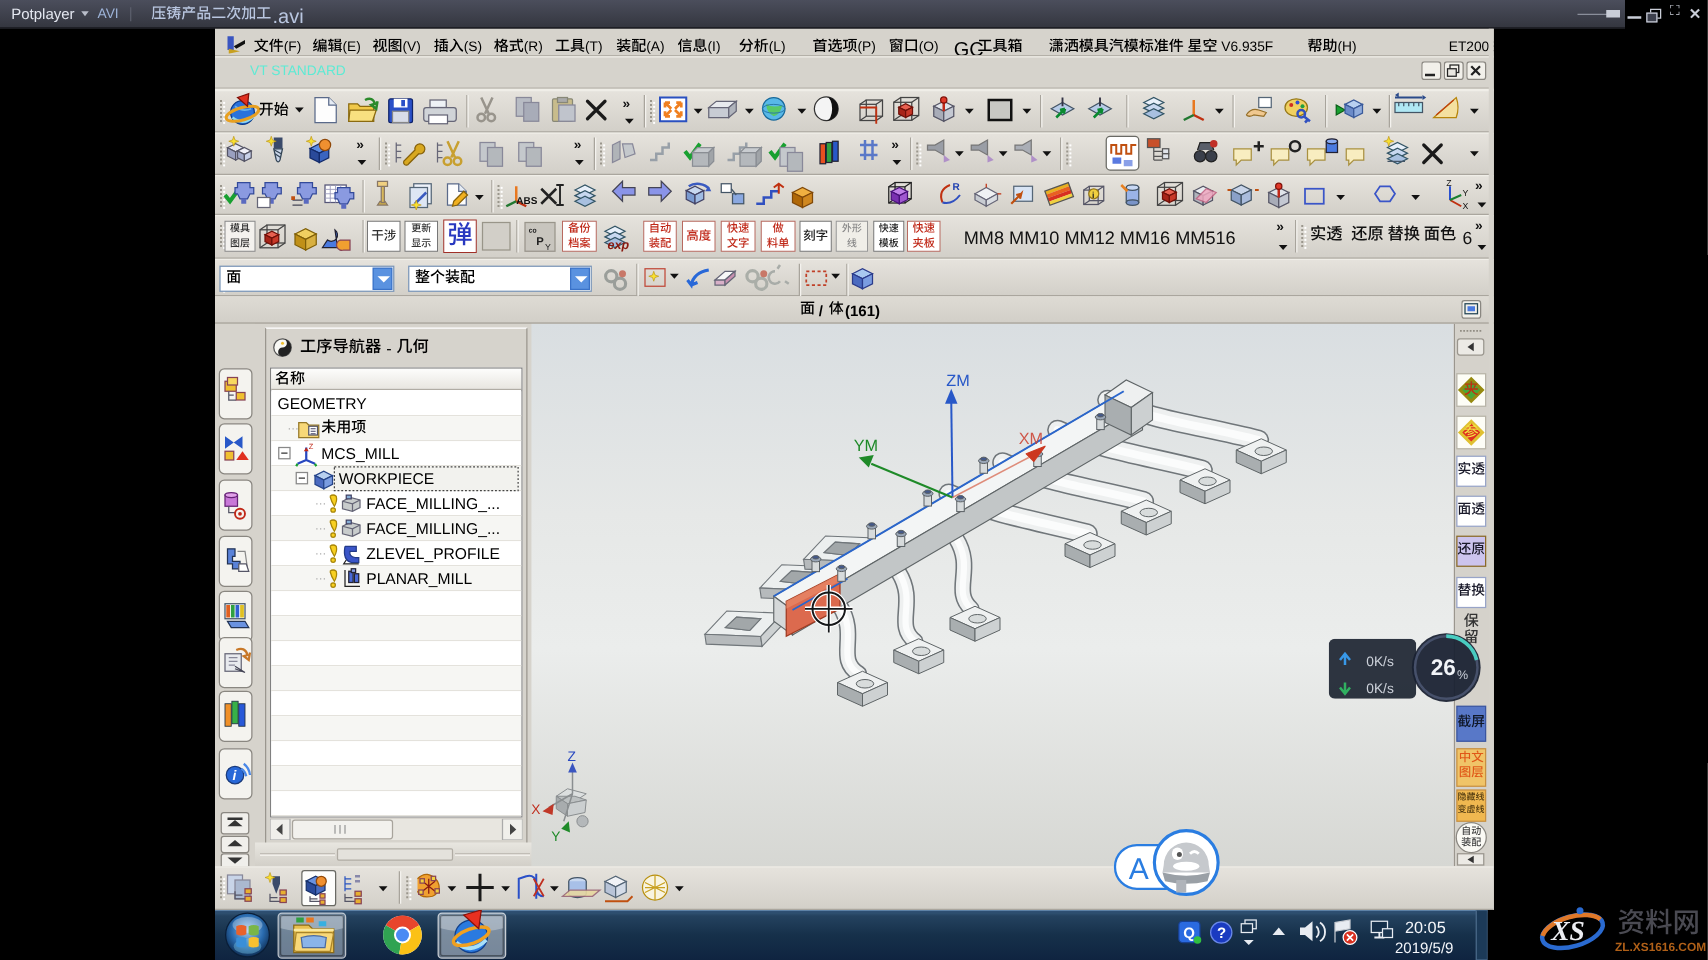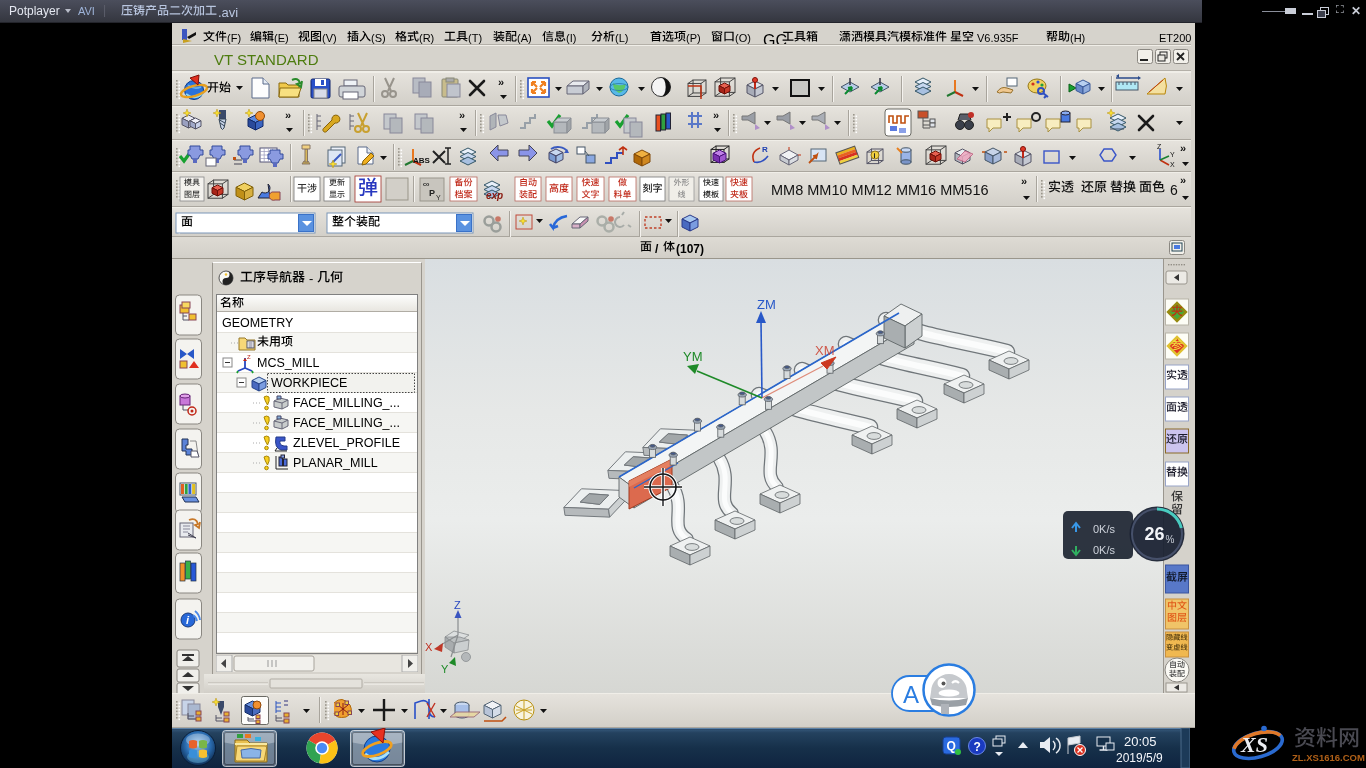--- a/index.html
+++ b/index.html
@@ -106,37 +106,37 @@
       <path id="z96" d="M54 97V16H36V80H9V97ZM12 151 26 161Q32 157 38 151Q44 145 49 139Q54 133 58 128L43 117Q40 122 34 128Q29 134 23 140Q17 146 12 151ZM46 23Q52 23 56 20Q61 17 70 12Q80 7 93 5Q106 4 122 4Q133 4 146 4Q159 5 171 6Q184 7 193 8Q192 5 191 2Q190 -1 189 -5Q188 -8 188 -11Q183 -11 175 -12Q166 -12 157 -12Q147 -13 138 -13Q129 -13 122 -13Q104 -13 90 -11Q77 -9 66 -3Q60 0 55 4Q50 7 46 7Q43 7 38 4Q34 1 29 -4Q24 -10 19 -16L7 0Q17 10 28 17Q38 23 46 23ZM88 105V83H163V105ZM71 119H181V68H71ZM64 150H189V133H64ZM116 169H134V12H116ZM111 73 125 68Q119 58 111 48Q102 38 93 30Q83 22 72 16Q71 19 69 21Q67 24 65 27Q62 29 60 31Q70 35 80 42Q89 48 98 56Q106 65 111 73ZM121 62 131 73Q141 68 152 60Q162 53 172 46Q181 39 187 33L175 20Q170 26 160 33Q151 41 141 49Q130 56 121 62Z"></path>
       <path id="z97" d="M119 98H177V80H119ZM110 98H129V12Q129 7 131 5Q132 3 139 3Q140 3 144 3Q148 3 152 3Q156 3 160 3Q164 3 166 3Q170 3 172 6Q175 8 175 15Q176 22 177 36Q179 35 182 33Q185 31 188 30Q192 29 194 28Q193 12 191 2Q188 -7 183 -11Q177 -15 168 -15Q166 -15 163 -15Q160 -15 156 -15Q152 -15 148 -15Q144 -15 141 -15Q138 -15 136 -15Q126 -15 121 -12Q115 -10 112 -4Q110 2 110 12ZM109 160H187V67H168V142H109ZM15 124H96V-13H81V108H29V-16H15ZM22 44H88V30H22ZM22 12H88V-3H22ZM10 161H101V144H10ZM38 157H51V112H38ZM61 157H74V112H61ZM41 113H51V92Q51 87 49 80Q48 73 45 66Q42 60 37 54Q36 56 33 58Q31 60 29 61Q34 65 37 71Q39 76 40 82Q41 88 41 93ZM60 113H69V73Q69 71 70 71Q70 70 72 70Q72 70 73 70Q74 70 76 70Q77 70 77 70Q80 70 80 71Q82 69 84 68Q87 67 89 67Q88 63 86 62Q84 60 79 60Q78 60 77 60Q75 60 73 60Q71 60 71 60Q64 60 62 63Q60 65 60 73Z"></path>
       <path id="z98" d="M32 168 49 163Q45 152 40 141Q35 130 28 120Q22 110 15 103Q14 105 12 108Q11 112 9 115Q7 119 6 121Q14 130 21 142Q28 155 32 168ZM30 148H73V130H27ZM32 -16 29 1 34 8 69 32Q70 28 71 24Q72 19 74 16Q61 7 54 1Q46 -4 42 -8Q37 -11 35 -13Q33 -15 32 -16ZM17 111H70V94H17ZM11 69H74V52H11ZM79 150H187V134H79ZM73 93H193V77H73ZM106 60H189V44H106ZM83 122H182V106H83ZM157 73H175V2Q175 -4 173 -8Q172 -12 167 -14Q162 -16 155 -16Q148 -17 138 -17Q137 -13 136 -9Q134 -4 132 0Q139 -1 146 -1Q152 -1 154 -1Q156 -1 157 0Q157 1 157 3ZM111 32 125 41Q131 35 137 27Q143 20 146 14L132 5Q129 10 123 18Q117 26 111 32ZM120 169 139 168Q135 129 129 96Q122 63 111 38Q99 12 79 -7Q77 -5 74 -2Q72 0 69 3Q65 5 63 6Q83 23 94 47Q106 71 112 101Q118 132 120 169ZM32 -16Q31 -14 30 -11Q28 -8 27 -5Q25 -3 23 -1Q26 1 29 5Q33 10 33 16V105H50V2Q50 2 47 0Q45 -2 41 -5Q37 -8 35 -11Q32 -14 32 -16Z"></path>
       <path id="z99" d="M81 120H181V49H81V63H163V106H81ZM96 34H112V6Q112 3 114 2Q116 1 121 1Q122 1 125 1Q128 1 132 1Q136 1 139 1Q143 1 144 1Q147 1 149 2Q150 3 151 6Q152 10 152 16Q155 14 159 13Q164 11 167 10Q166 0 164 -5Q162 -10 158 -12Q153 -15 146 -15Q145 -15 141 -15Q137 -15 133 -15Q128 -15 124 -15Q120 -15 119 -15Q110 -15 104 -13Q99 -11 97 -6Q96 -2 96 6ZM77 35 91 29Q90 23 87 15Q85 8 82 1Q79 -5 76 -11L61 -2Q65 3 68 9Q70 16 73 22Q75 29 77 35ZM109 41 121 50Q126 47 132 42Q138 38 143 33Q148 29 152 25L140 14Q136 18 131 23Q126 27 120 32Q115 37 109 41ZM158 31 172 37Q177 31 181 24Q185 17 188 10Q191 3 193 -2L178 -9Q176 -3 173 4Q169 11 166 18Q162 25 158 31ZM86 92H173V78H86ZM15 160H62V143H32V-17H15ZM58 160H61L63 161L76 154Q73 145 70 136Q67 126 63 117Q60 108 57 100Q67 88 70 78Q73 67 73 58Q73 49 72 43Q70 37 65 34Q63 32 60 31Q57 30 54 30Q48 29 41 30Q41 33 40 38Q39 42 37 46Q40 46 42 46Q45 46 47 46Q51 46 53 47Q55 49 56 52Q57 56 57 60Q57 68 53 77Q50 87 40 98Q43 105 45 113Q48 120 50 128Q52 136 54 143Q56 150 58 155ZM113 153H155V139H102ZM107 167 124 164Q117 151 107 138Q97 125 83 114Q82 116 80 118Q78 120 76 122Q73 124 71 125Q84 135 92 146Q101 157 107 167ZM150 153H154L157 153L168 146Q164 140 160 134Q155 127 150 121Q145 115 140 111Q138 113 134 115Q131 117 128 118Q132 123 136 128Q141 134 144 139Q148 145 150 150Z"></path>
       <path id="z100" d="M71 80H125V65H71ZM71 46H125V31H71ZM31 11H170V-6H31ZM20 116H180V-17H161V99H38V-17H20ZM63 105H80V3H63ZM117 105H135V4H117ZM88 148 110 143Q107 133 103 122Q100 111 97 104L80 108Q81 114 83 121Q85 128 86 135Q87 142 88 148ZM11 156H190V138H11Z"></path>
       <path id="z101" d="M8 146H73V128H8ZM33 138H51V39H33ZM5 39Q13 41 25 44Q36 47 48 51Q61 55 74 58L77 42Q59 36 41 30Q24 24 10 19ZM76 160H192V143H76ZM122 153 145 150Q141 141 137 132Q132 123 129 117L112 120Q115 127 118 137Q121 146 122 153ZM122 99H141V57Q141 47 138 36Q136 26 129 17Q122 7 108 -2Q95 -10 74 -17Q73 -15 71 -12Q69 -9 66 -7Q64 -4 62 -2Q82 3 94 10Q106 17 112 25Q118 33 120 41Q122 49 122 57ZM138 17 149 28Q157 24 165 18Q174 12 181 7Q189 1 194 -3L181 -16Q176 -12 169 -6Q162 0 153 6Q145 12 138 17ZM83 125H180V31H161V108H101V31H83Z"></path>
       <path id="z102" d="M47 75H153V60H47ZM47 43H153V28H47ZM47 10H154V-6H47ZM10 142H190V124H10ZM32 108H168V-17H148V92H51V-17H32ZM90 132 114 131Q111 122 107 113Q104 104 100 98L82 100Q84 105 85 110Q87 116 88 121Q90 127 90 132ZM138 169 159 164Q154 156 147 148Q141 140 136 134L119 139Q123 144 126 149Q129 154 133 159Q136 165 138 169ZM44 162 60 170Q66 165 71 158Q77 151 80 146L62 137Q60 142 54 149Q49 157 44 162Z"></path>
       <path id="z103" d="M11 149H188V133H11ZM59 110V95H142V110ZM40 123H162V82H40ZM18 72H176V56H36V-17H18ZM163 72H182V2Q182 -5 180 -8Q179 -11 174 -13Q169 -15 162 -15Q155 -15 145 -15Q144 -12 142 -8Q140 -4 139 -1Q143 -1 147 -1Q152 -2 155 -2Q158 -1 160 -1Q163 -1 163 2ZM86 165 105 170Q108 164 111 156Q113 148 115 143L95 138Q94 143 91 151Q88 159 86 165ZM66 46H142V4H66V17H125V33H66ZM56 46H73V-6H56Z"></path>
     </defs>
   </svg>
-<div class="ab" style="left:0;top:0;width:1202px;height:23px;background:linear-gradient(#4b4e5c,#34363f);border-bottom:1px solid #23242b">
+<div class="ab" style="left:0;top:0;width:1300px;height:23px;background:linear-gradient(#4b4e5c,#34363f);border-bottom:1px solid #23242b">
 <span class="ab" style="left:9px;top:4px;color:#e4e7f0;font-size:12px">Potplayer</span>
 <span class="ab" style="left:65px;top:9px;width:0;height:0;border-left:3.5px solid transparent;border-right:3.5px solid transparent;border-top:4px solid #b9bdc9"></span>
 <span class="ab" style="left:78px;top:5px;color:#9db3d8;font-size:11px">AVI</span>
 <span class="ab" style="left:103px;top:3px;color:#5c5f6c;font-size:12px">|</span>
 </div>
 <svg style="position:absolute;left:121px;top:5px;" width="96" height="15" fill="#b9c6e0">
     <use href="#z21" transform="translate(0 9.6) scale(0.06 -0.06)"></use>
     <use href="#z98" transform="translate(12 9.6) scale(0.06 -0.06)"></use>
     <use href="#z3" transform="translate(24 9.6) scale(0.06 -0.06)"></use>
     <use href="#z27" transform="translate(36 9.6) scale(0.06 -0.06)"></use>
     <use href="#z2" transform="translate(48 9.6) scale(0.06 -0.06)"></use>
     <use href="#z69" transform="translate(60 9.6) scale(0.06 -0.06)"></use>
     <use href="#z17" transform="translate(72 9.6) scale(0.06 -0.06)"></use>
     <use href="#z39" transform="translate(84 9.6) scale(0.06 -0.06)"></use>
   </svg>
-<span class="ab" style="left:218px;top:5px;color:#b9c6e0;font-size:13px">.avi</span>
+<span class="ab" style="left:218px;top:5px;color:#b9c6e0;font-size:16px">.avi</span>
 <div class="ab" style="left:1262px;top:11px;width:30px;height:1px;background:#8a8e9a"></div>
 <div class="ab" style="left:1285px;top:8px;width:11px;height:6px;background:#c9cdd7"></div>
 <div class="ab" style="left:1302px;top:13px;width:11px;height:2px;background:#c9cdd7"></div>
 <div class="ab" style="left:1320px;top:7px;width:9px;height:8px;border:1.5px solid #c9cdd7"></div>
 <div class="ab" style="left:1317px;top:10px;width:9px;height:8px;border:1.5px solid #c9cdd7;background:#3c3f4c"></div>
 <span class="ab" style="left:1336px;top:3px;color:#c9cdd7;font-size:11px">⛶</span>
 <span class="ab" style="left:1351px;top:4px;color:#c9cdd7;font-size:12px;font-weight:700">✕</span>
 <div class="ab" id="nx" style="left:172px;top:23px;width:1023px;height:705px;background:#d6d3cc"></div>
 <svg style="position:absolute;left:203px;top:31px;" width="24" height="15" fill="#000">
     <use href="#z54" transform="translate(0 9.6) scale(0.06 -0.06)"></use>
@@ -224,21 +224,21 @@
 <span class="ab" style="left:1159px;top:32px;font-size:11px;color:#000">ET2008</span>
 <svg class="ab" style="left:180px;top:27px" width="18" height="16">
 <rect x="2" y="2" width="5" height="11" fill="#3a55c0"></rect>
     <path d="M7 10 L16 5 L16 8 L9 12 Z" fill="#111"></path>
 <path d="M3 12 l9 2 -9 2z" fill="#c8a020"></path>
   </svg>
 <div class="ab" style="left:172px;top:44px;width:1023px;height:1px;background:#b4b0a8"></div>
 <div class="ab" style="left:172px;top:45px;width:1023px;height:1px;background:#f0eee8"></div>
 <div class="ab" style="left:172px;top:70px;width:1023px;height:1px;background:#b4b0a8"></div>
 <div class="ab" style="left:172px;top:71px;width:1023px;height:1px;background:#f0eee8"></div>
-<span class="ab" style="left:214px;top:51px;font-size:15px;color:#4d7c0f">VT STANDARD</span>
+<span class="ab" style="left:200px;top:51px;font-size:11px;color:#5eead4">VT STANDARD</span>
 <svg class="ab" style="left:1137px;top:49px" width="17" height="16">
 <rect x="0.5" y="0.5" width="15" height="14" rx="2" fill="#f2f0ea" stroke="#8a8781"></rect>
     <rect x="3" y="10" width="8" height="2" fill="#222"></rect>
   </svg>
 <svg class="ab" style="left:1155px;top:49px" width="17" height="16">
 <rect x="0.5" y="0.5" width="15" height="14" rx="2" fill="#f2f0ea" stroke="#8a8781"></rect>
     <rect x="5" y="3" width="7" height="6" fill="none" stroke="#222"></rect>
     <rect x="3" y="6" width="7" height="6" fill="#e8e6e0" stroke="#222"></rect>
   </svg>
 <svg class="ab" style="left:1173px;top:49px" width="17" height="16">
@@ -957,21 +957,21 @@
     </g>
   </svg>
 <div class="ab" style="left:172px;top:237px;width:1023px;height:22px;background:linear-gradient(#dedbd4,#d2cfc8);border-bottom:1px solid #9a968c"></div>
 <svg style="position:absolute;left:640px;top:241px;" width="12" height="15" fill="#000">
     <use href="#z100" transform="translate(0 9.6) scale(0.06 -0.06)"></use>
   </svg>
 <span class="ab" style="left:655px;top:242px;font-size:12px;font-weight:bold;color:#000">/</span>
 <svg style="position:absolute;left:663px;top:241px;" width="12" height="15" fill="#000">
     <use href="#z6" transform="translate(0 9.6) scale(0.06 -0.06)"></use>
   </svg>
-<span class="ab" style="left:676px;top:242px;font-size:12px;font-weight:bold;color:#000">(107)</span>
+<span class="ab" style="left:676px;top:242px;font-size:12px;font-weight:bold;color:#000">(161)</span>
 <svg class="ab" style="left:1169px;top:240px" width="17" height="16">
 <rect x="0.5" y="0.5" width="15" height="14" rx="2" fill="#f2f0ea" stroke="#8a8781"></rect>
 <rect x="3" y="3" width="10" height="8" fill="none" stroke="#245"></rect>
     <rect x="5" y="5" width="6" height="4" fill="#4a7ae0"></rect>
   </svg>
 <div class="ab" style="left:172px;top:259px;width:1023px;height:434px;background:#d6d3cc"></div>
 <svg class="ab" style="left:172px;top:259px" width="32" height="434">
     <rect width="32" height="434" fill="#d6d3cc"></rect>
     <rect x="3.5" y="36" width="26" height="40" rx="4" fill="#f4f3ef" stroke="#8a8781"></rect>
     <rect x="8" y="46" width="9" height="8" fill="#f0c030" stroke="#845"></rect>

